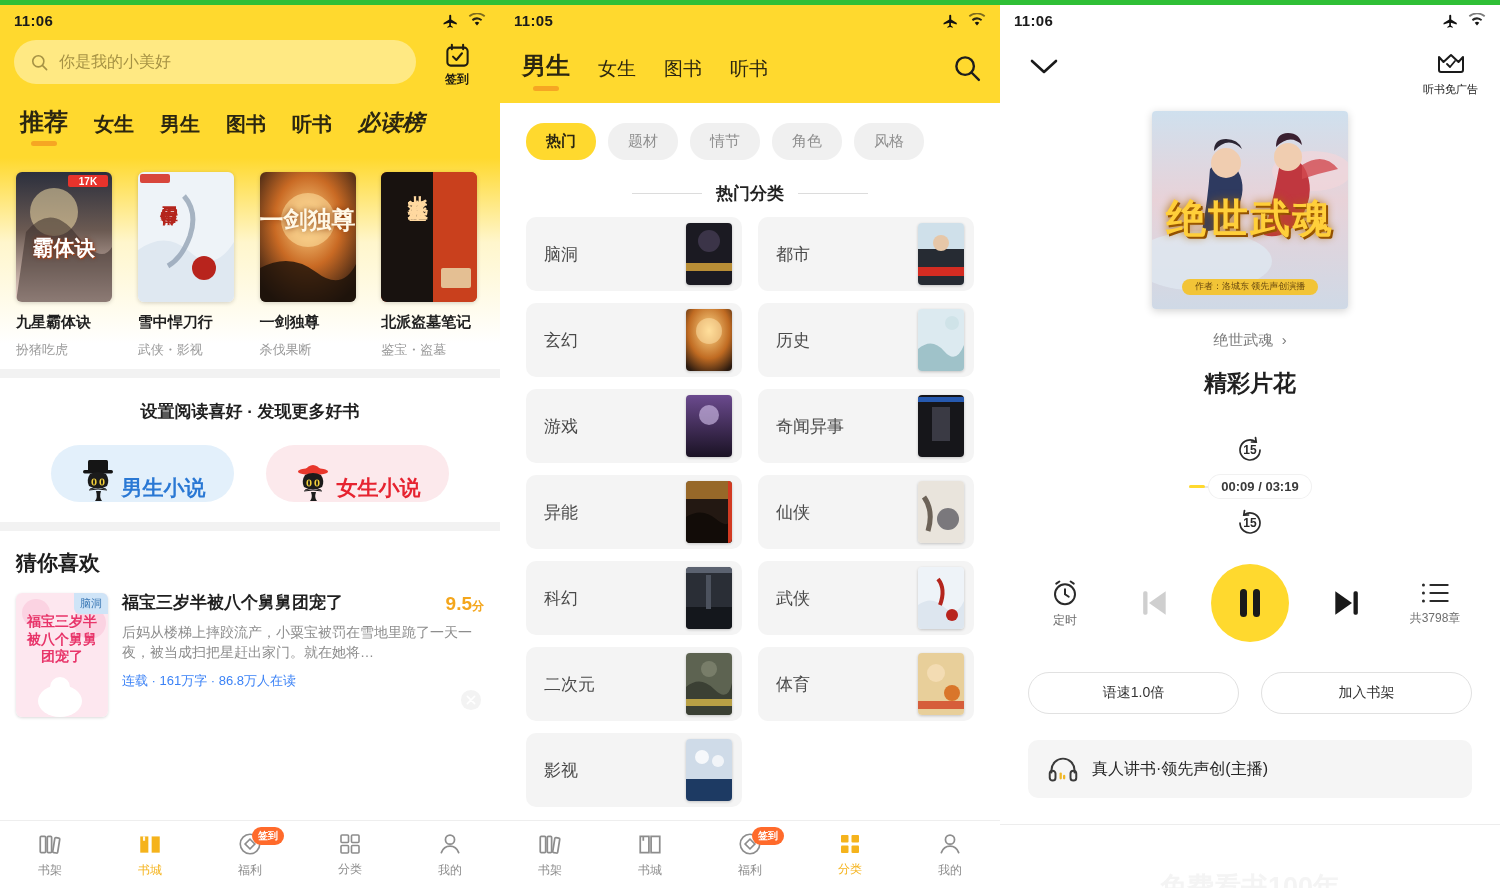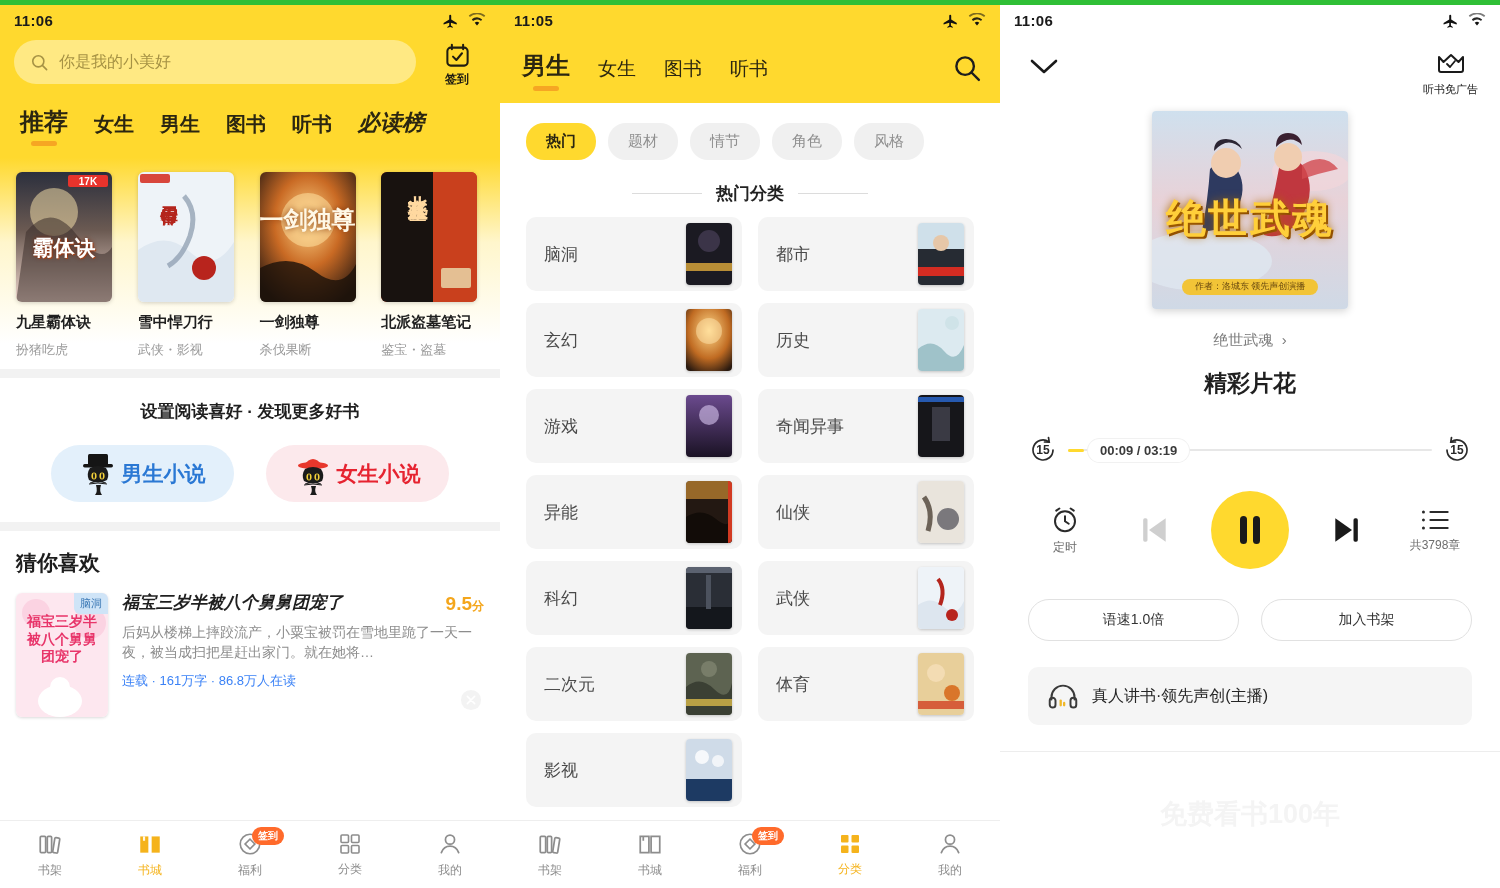--- a/index.html
+++ b/index.html
@@ -47,38 +47,38 @@
            box-shadow:0 1px 4px rgba(0,0,0,.18); }
   .bk-title { margin-top:10px; font-size:15px; font-weight:bold; color:#1f1f1f; line-height:1.28; }
   .bk-sub { margin-top:10px; font-size:13px; color:#9a9a9a; }
 
   .sep { height:9px; background:#f2f2f2; }
 
   
   .pref { padding:22px 0 20px 0; text-align:center; }
   .pref-title { font-size:17px; font-weight:bold; color:#1f1f1f; }
   .pref-btns { display:flex; justify-content:center; gap:32px; margin-top:22px; }
-  .pref-btn { width:183px; height:57px; border-radius:30px; display:flex; align-items:center; justify-content:center; gap:0; }
+  .pref-btn { width:183px; height:57px; border-radius:30px; display:flex; align-items:flex-end; justify-content:center; gap:0; }
   .pref-btn.male { background:#e3f0fb; }
   .pref-btn.female { background:#fce9ec; }
   .pref-txt { font-size:21px; font-weight:bold; }
   .pref-btn.male .pref-txt { color:#2a78d4; }
   .pref-btn.female .pref-txt { color:#e62330; }
 
   
   .guess { padding:18px 16px 0 16px; }
   .guess-h { font-size:21px; font-weight:bold; color:#1d1d1d; }
   .guess-item { display:flex; gap:14px; margin-top:16px; position:relative; }
   .g-cover { width:92px; height:124px; border-radius:6px; overflow:hidden; position:relative; flex:none;
              box-shadow:0 1px 3px rgba(0,0,0,.15); }
   .g-badge { position:absolute; top:0; right:0; background:#cfe4f7; color:#3b78b5; font-size:11px;
              padding:3px 6px; border-radius:0 0 0 6px; }
   .g-body { flex:1; min-width:0; }
   .g-t-row { display:flex; align-items:flex-start; justify-content:space-between; gap:8px; }
-  .g-title { font-size:17px; font-weight:bold; color:#1f1f1f; line-height:1.2;font-style:italic; }
+  .g-title { font-size:17px; font-weight:bold; color:#1f1f1f; line-height:1.2; }
   .g-score { font-size:19px; font-weight:bold; color:#f4a61c; white-space:nowrap; }
   .g-score small { font-size:12px; }
   .g-desc { margin-top:7px; font-size:14px; color:#8d8d8d; line-height:1.45;
             display:-webkit-box; -webkit-line-clamp:2; -webkit-box-orient:vertical; overflow:hidden; }
   .g-meta { margin-top:9px; font-size:13px; color:#3b82f6; }
   .g-close { position:absolute; right:2px; bottom:6px; width:22px; height:22px; opacity:.35; }
 
   
   .tabbar { position:absolute; bottom:0; left:0; width:100%; height:68px; background:#fff;
             border-top:1px solid #eee; display:flex; }
@@ -116,21 +116,21 @@
   
   .p3-top { display:flex; align-items:flex-start; justify-content:space-between; padding:18px 22px 0 26px; }
   .p3-vip { display:flex; flex-direction:column; align-items:center; gap:4px; }
   .p3-vip-label { font-size:11px; color:#222; }
   .p3-art-wrap { display:flex; justify-content:center; margin-top:14px; }
   .p3-art { width:196px; height:198px; border-radius:4px; overflow:hidden; position:relative;
             box-shadow:0 2px 8px rgba(0,0,0,.18); }
   .p3-book { text-align:center; margin-top:22px; font-size:15px; color:#7b7b7b; }
   .p3-chapter { text-align:center; margin-top:18px; font-size:23px; font-weight:bold; color:#1f1f1f; }
 
-  .p3-progress { display:flex; align-items:center; gap:10px; padding:36px 28px 0 28px; }
+  .p3-progress { display:flex; align-items:center; gap:10px; padding:36px 28px 0 28px;flex-direction:column; }
   .skipbtn { position:relative; width:30px; height:30px; flex:none; }
   .skip-num { position:absolute; inset:0; display:flex; align-items:center; justify-content:center;
               font-size:12px; font-weight:bold; color:#2a2a2a; }
   .track { flex:1; position:relative; height:22px; display:flex; align-items:center; }
   .track .bar { position:absolute; left:0; right:0; height:2px; background:#e7e7e7; border-radius:2px; }
   .track .fill { position:absolute; left:0; width:16px; height:3px; background:#ffd92e; border-radius:2px; }
   .timepill { position:relative; margin-left:20px; background:#fff; border-radius:14px; padding:4px 12px;
               font-size:13px; font-weight:bold; color:#3a3a3a; box-shadow:0 0 0 1px #f1f1f1; z-index:2; }
 
   .p3-controls { display:flex; align-items:center; justify-content:space-between; padding:26px 34px 0 34px; }

